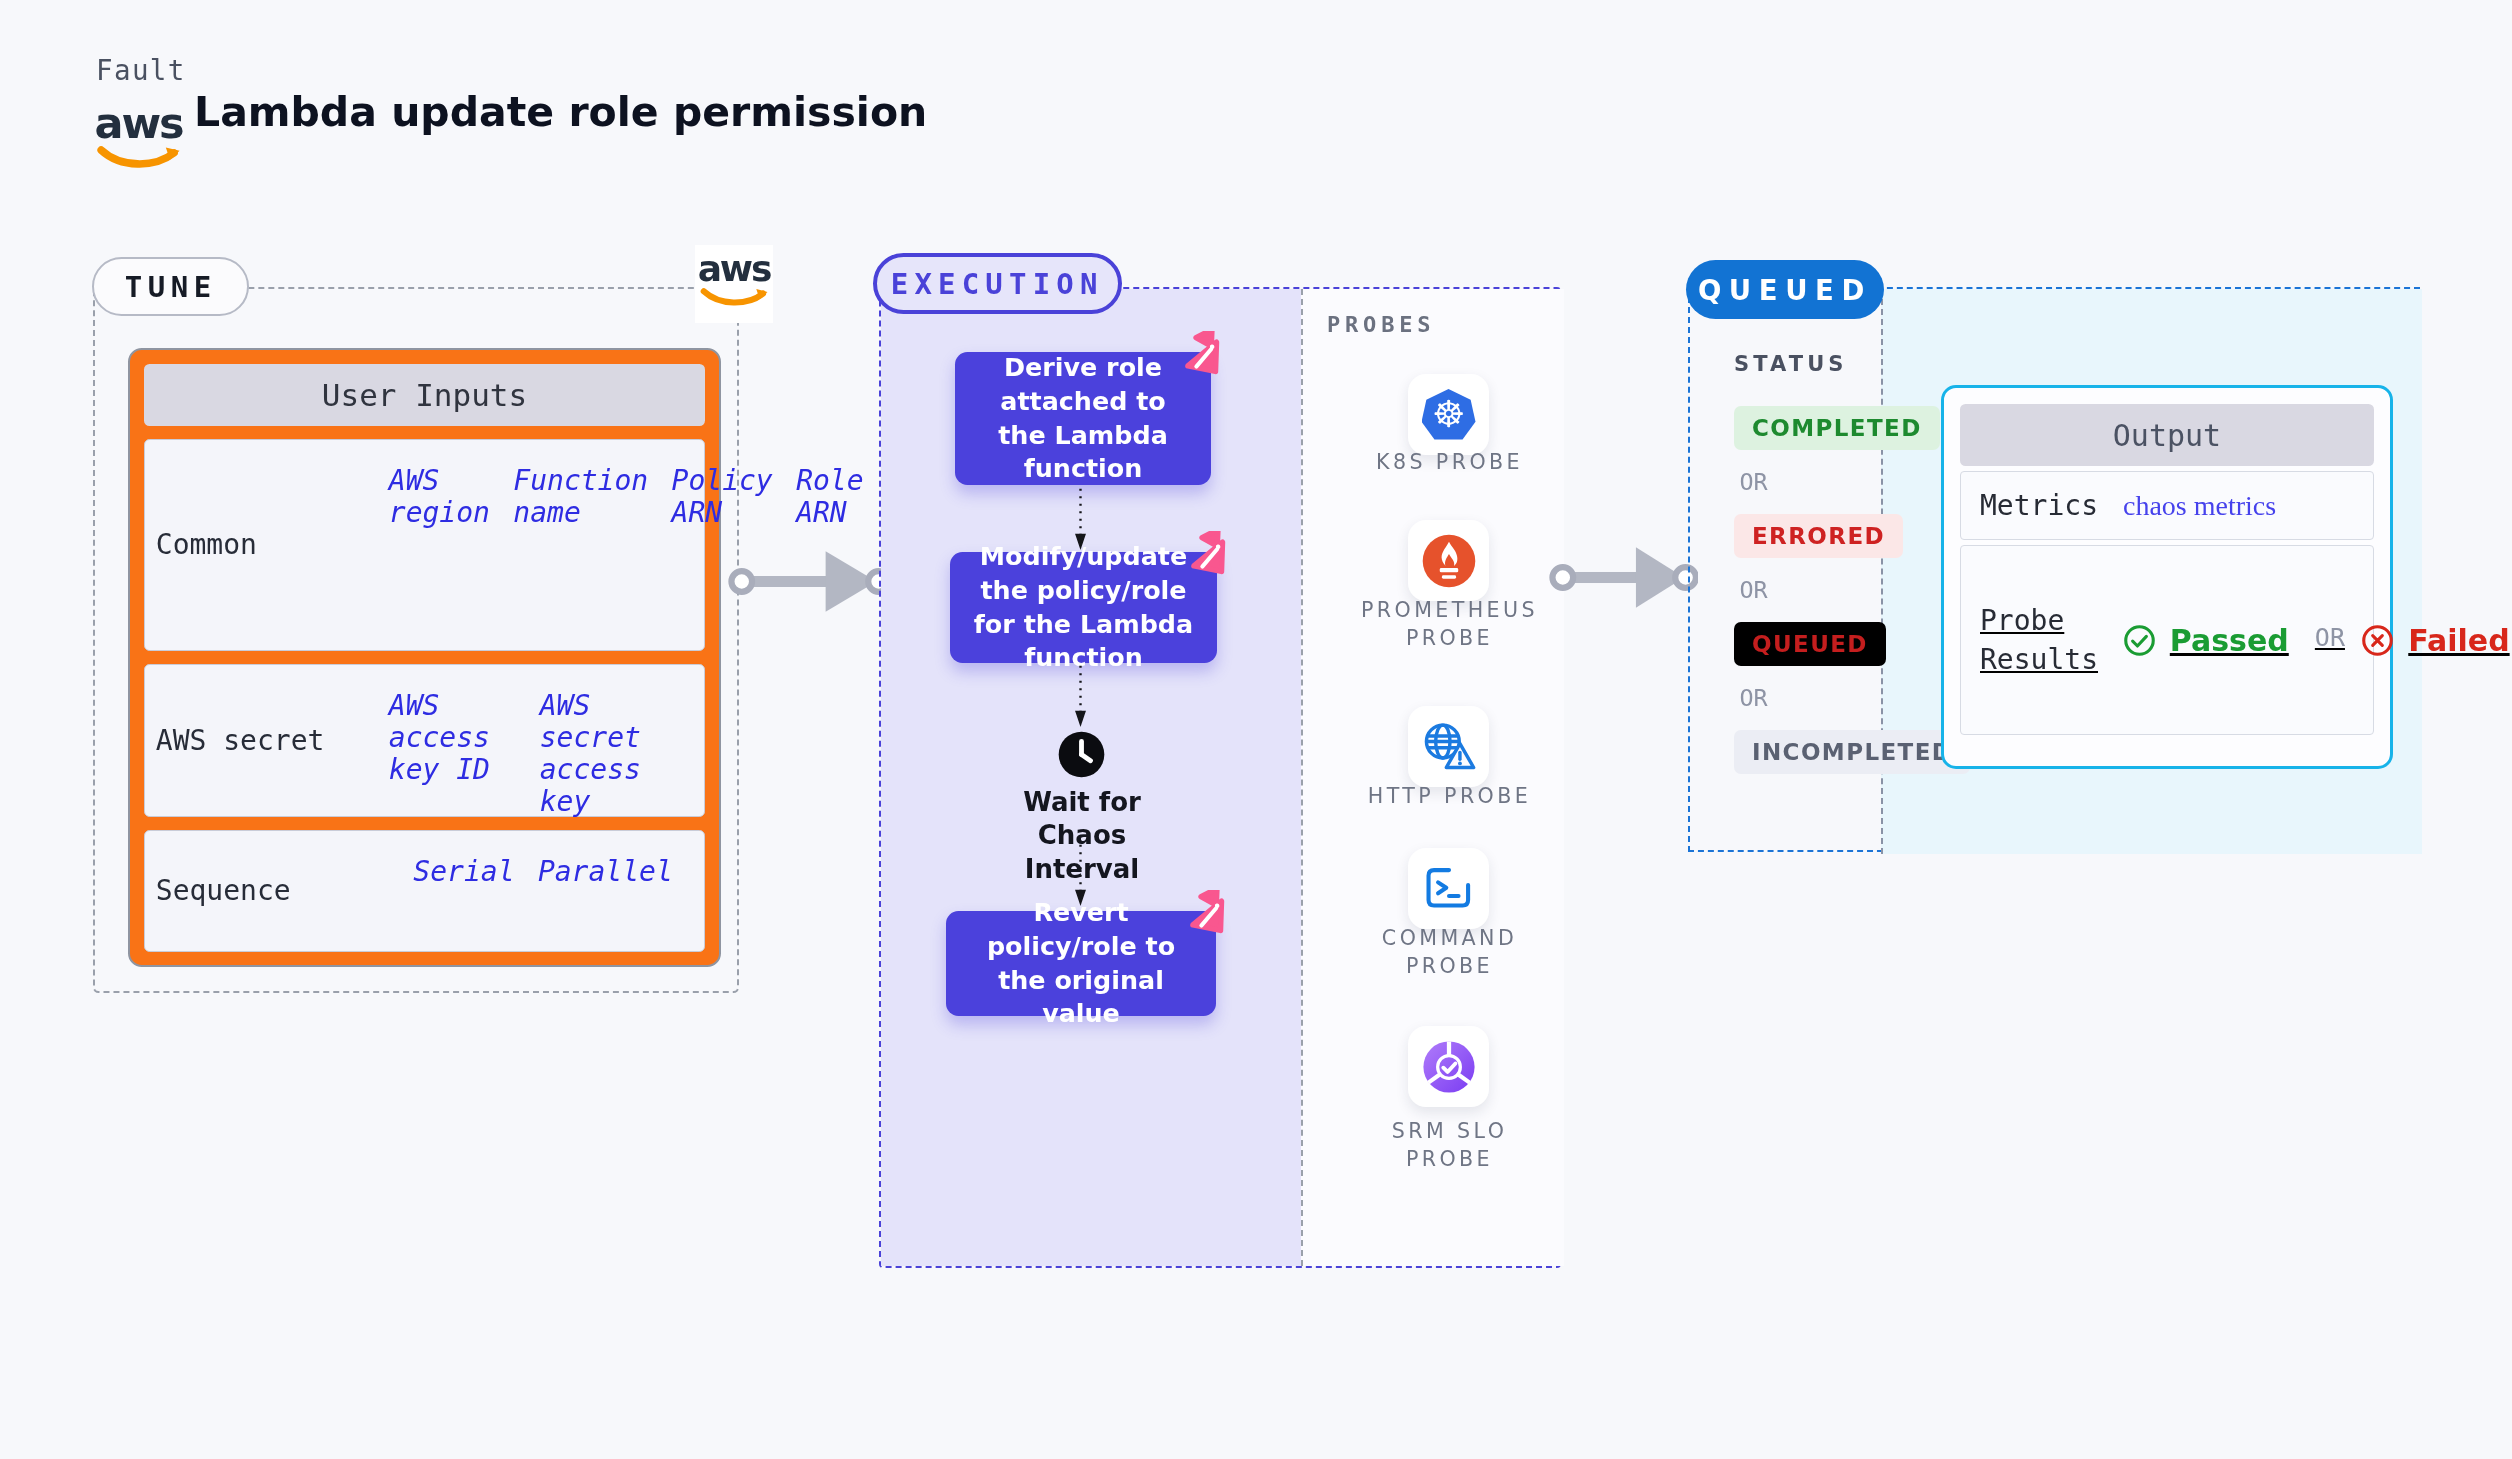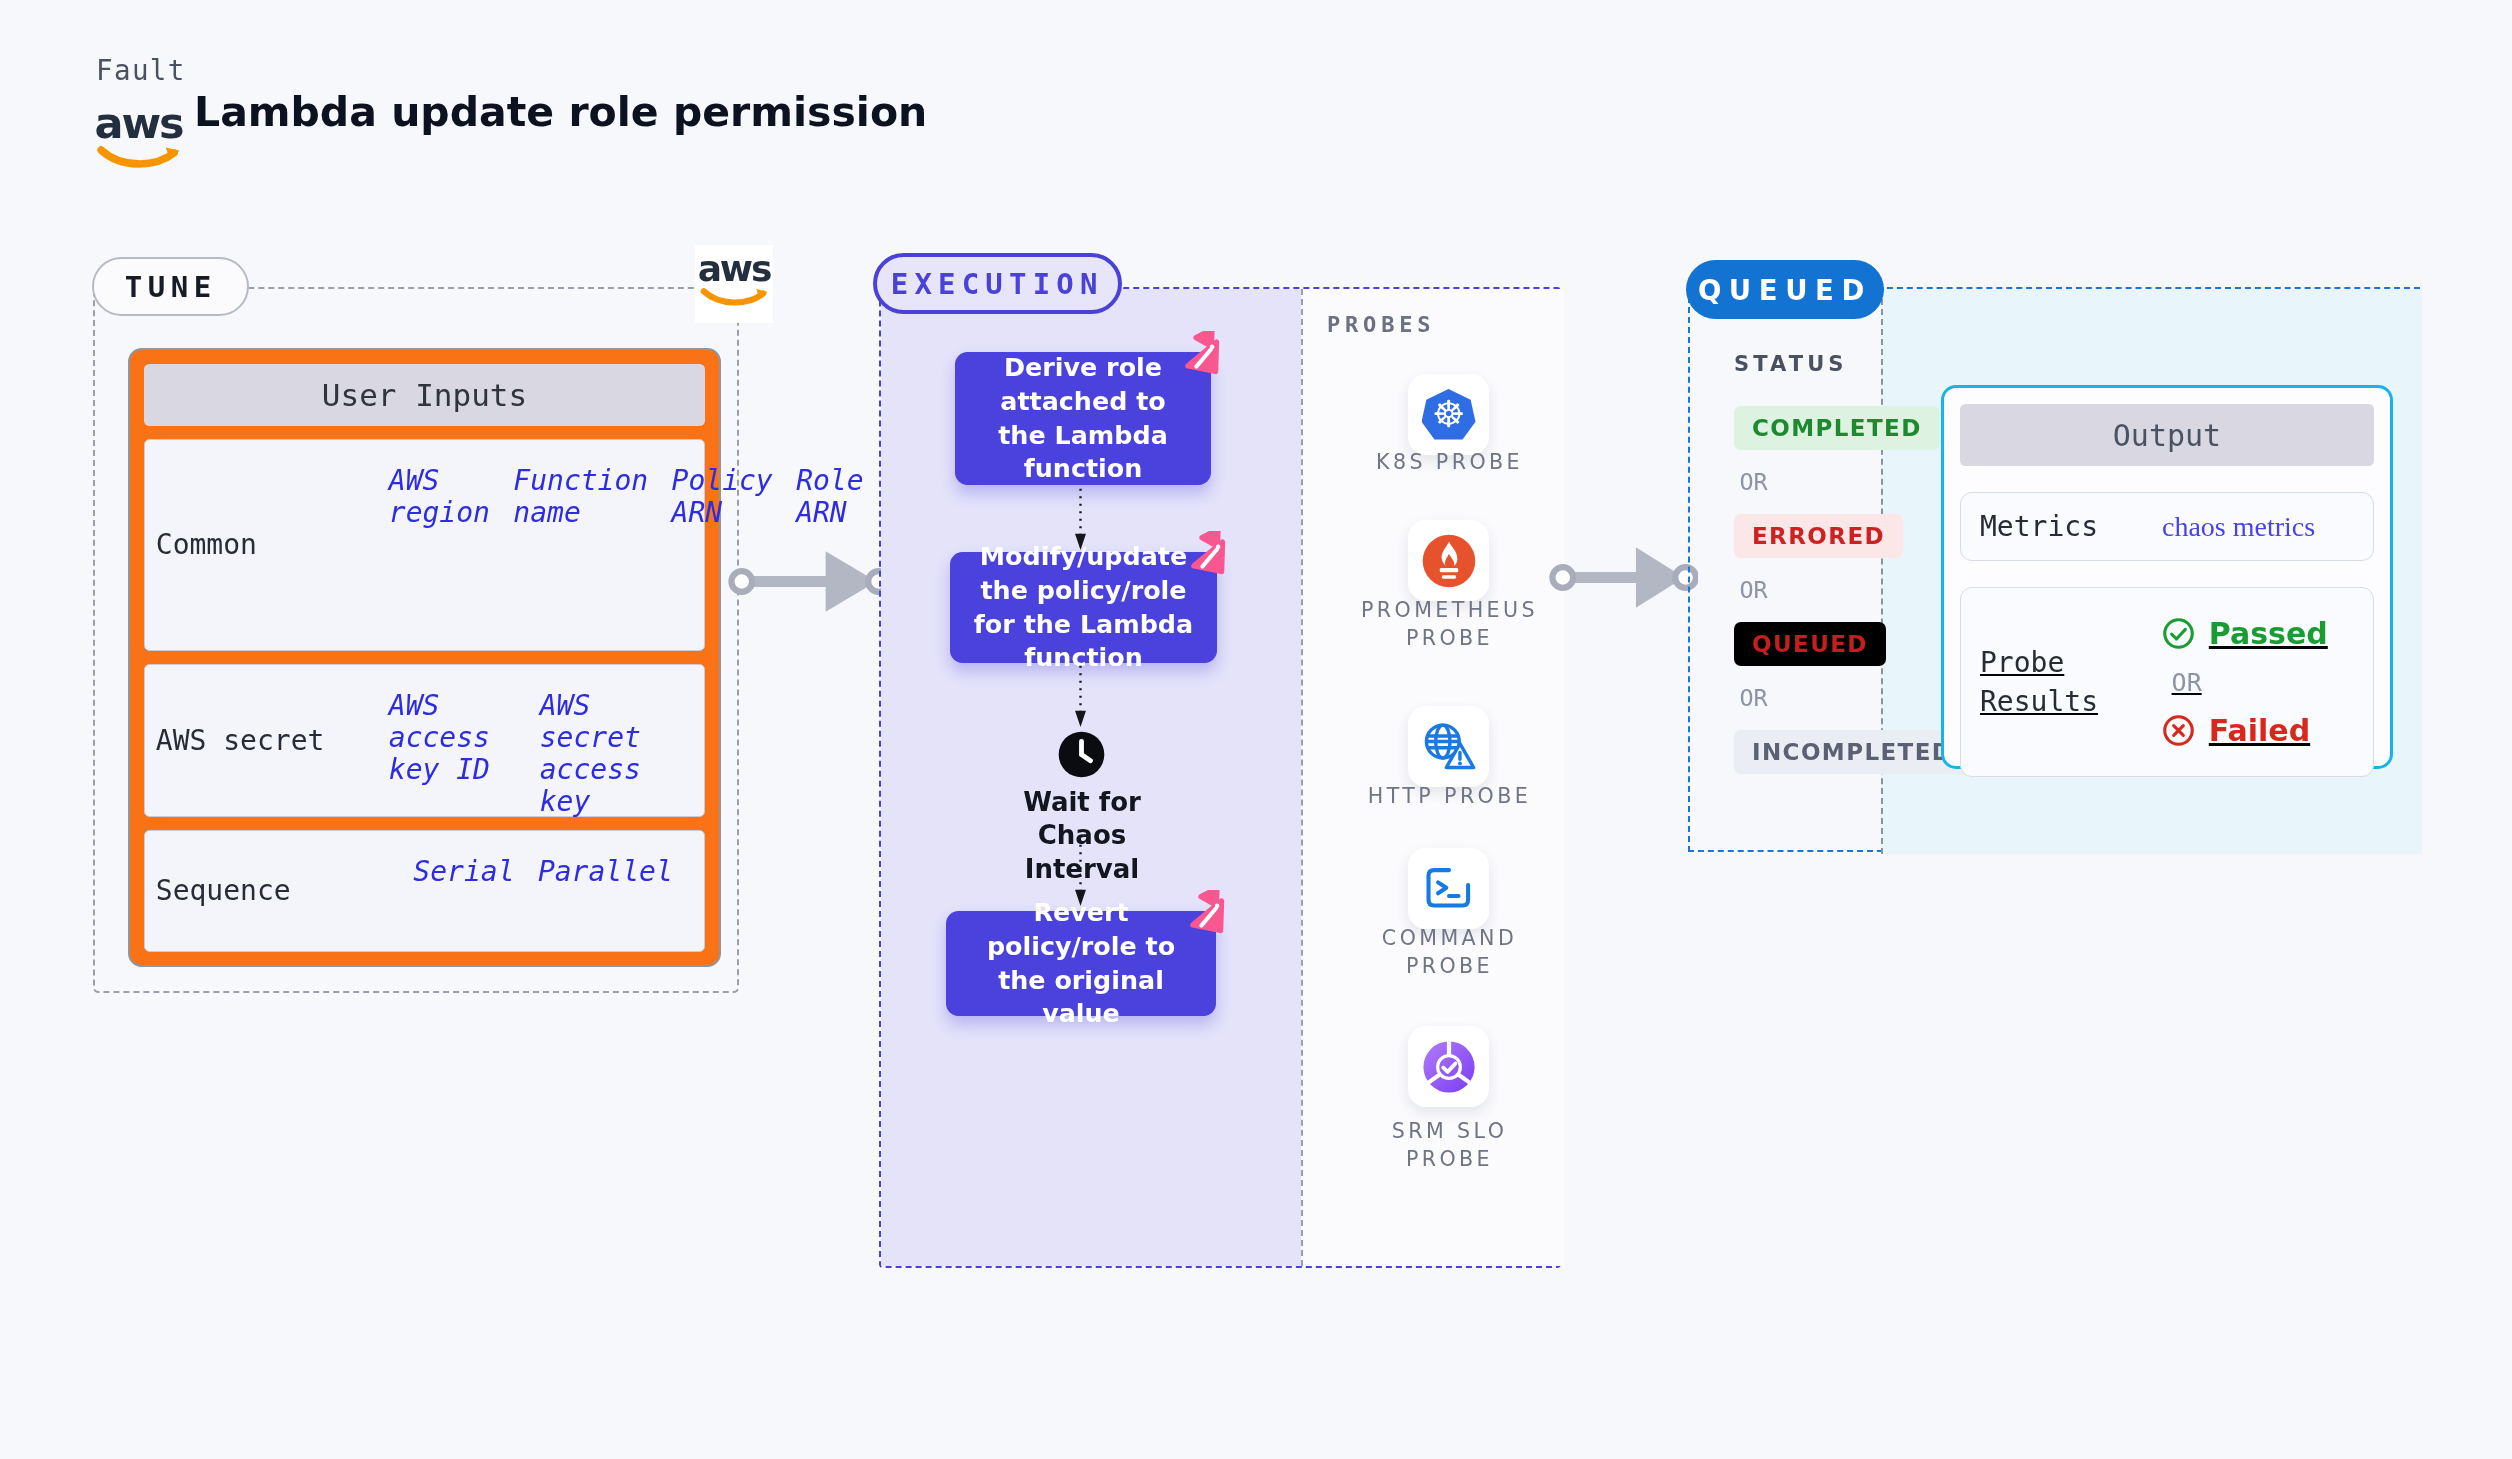--- a/index.html
+++ b/index.html
@@ -68,26 +68,26 @@
            white-space:nowrap; }
   .badge-completed { background:#ddf2e0; color:#1d8a2f; }
   .badge-errored { background:#fbe7e7; color:#ce2222; }
   .badge-queued { background:#000000; color:#c41e1e; }
   .badge-incompleted { background:#ebedf4; color:#5a6172; }
   .or-label { font-size:23.4px; color:#8e94a5; margin:18px 0 18px 5.5px; }
   .output-card { left:251px; top:96px; width:452px; height:384px; background:#fdfdff; border:3.4px solid #17b3e9;
                  border-radius:15px; padding:16px; }
   .output-header { height:62px; background:#d9d8e2; border-radius:5.5px; display:flex; align-items:center; justify-content:center;
                    font-size:30px; color:#4b5263; }
-  .output-row { margin-top:26px; border:1.4px solid #d7dbe4; border-radius:12px; background:#fafbfe; display:flex;gap:39px; }
+  .output-row { margin-top:5px; border:1.4px solid #d7dbe4; border-radius:4px; background:#fafbfe; display:flex; }
   .row-metrics { height:69px; align-items:center; }
   .row-probe { height:190px; align-items:center;text-decoration:underline; }
   .output-row-label { flex:0 0 162px; padding-left:19px; font-size:28px; color:#272b35; line-height:1.4; }
   .metrics-value { font-size:28px; color:#4642ec;font-family:Liberation Serif, serif; }
-  .probe-result-col { display:flex; flex-direction:column; gap:16.5px; }
+  .probe-result-col { display:flex; flex-direction:row; gap:16.5px; }
   .pr-line { display:flex; align-items:center; gap:13.8px; }
   .pr-passed { font-size:30px; font-weight:700; color:#1a9c33; }
   .pr-failed { font-size:30px; font-weight:700; color:#d8271b; }
   .pr-or { font-size:25px; color:#8e94a5; margin-left:9.6px; }
 </style>
 </head>
 <body>
 
 <div class="abs fault-eyebrow mono">Fault</div>
 <div class="abs aws-logo-hdr">

